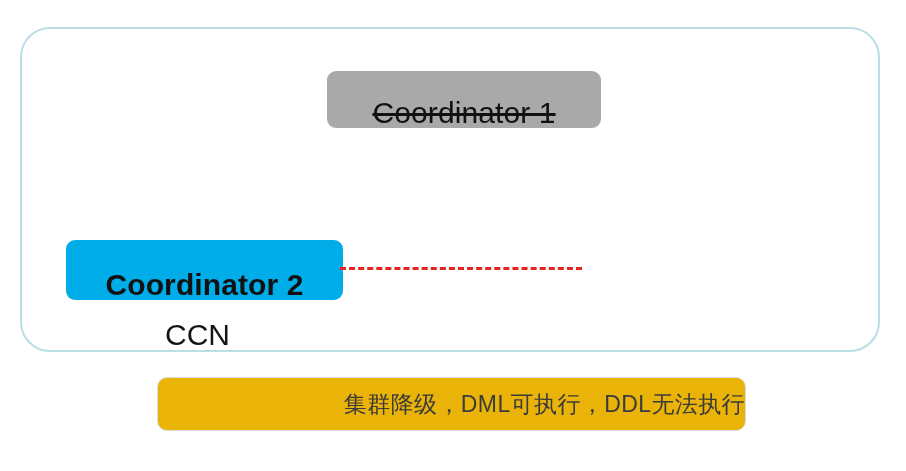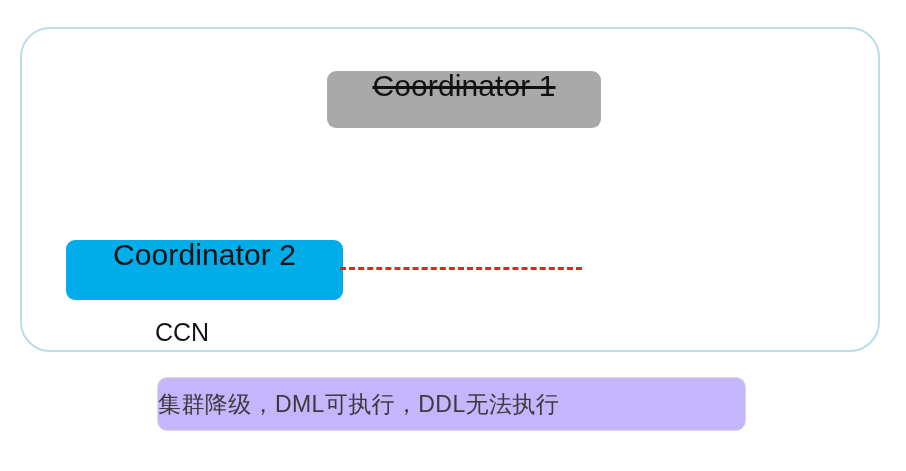--- a/index.html
+++ b/index.html
@@ -35,21 +35,21 @@
     border: 2px solid #b9dee4;
     border-radius: 30px;
     background: #ffffff;
   }
 
   
   .node {
     position: absolute;
     box-sizing: border-box;
     display: flex;
-    align-items: flex-start;
+    align-items: flex-end;
     justify-content: center;
     border-radius: 9px;
     color: #111111;
     font-size: 30px;
     line-height: 1;
     letter-spacing: 0.1px;
     white-space: nowrap;
   }
 
   .node-down {
@@ -61,20 +61,21 @@
   }
   .node-down .node-label {
     text-decoration: line-through;
     text-decoration-thickness: 2.5px;
     text-decoration-color: #111111;
   }
 
   .node-active {
     background: #00ade8;
     height: 60px;
+    font-weight: bold;
   }
 
   .node-c2 {
     left: 44px;
     top: 211px;
     width: 277px;
   }
 
   .node-c3 {
     left: 558px;
@@ -88,42 +89,42 @@
     left: 318px;
     top: 238px;
     width: 242px;
     height: 4px;
     border-top: 3.5px dashed #e8231f;
   }
 
   
   .ccn-label {
     position: absolute;
-    left: 133px;
+    left: 143px;
     top: 291px;
-    font-size: 25px;
+    font-size: 30px;
     line-height: 1;
     color: #141414;
     white-space: nowrap;
   }
 
   
   .note-box {
     position: absolute;
     left: 157px;
     top: 377px;
     width: 589px;
     height: 54px;
     box-sizing: border-box;
     border: 1.6px solid #dcdcdc;
     border-radius: 10px;
-    background: #c4b5fd;
+    background: #eab308;
     display: flex;
     align-items: center;
-    justify-content: flex-start;
+    justify-content: flex-end;
   }
   .note-text {
     font-size: 23px;
     line-height: 1;
     color: #3b3b3b;
     white-space: nowrap;
     letter-spacing: 0.4px;
   }
 </style>
 </head>

